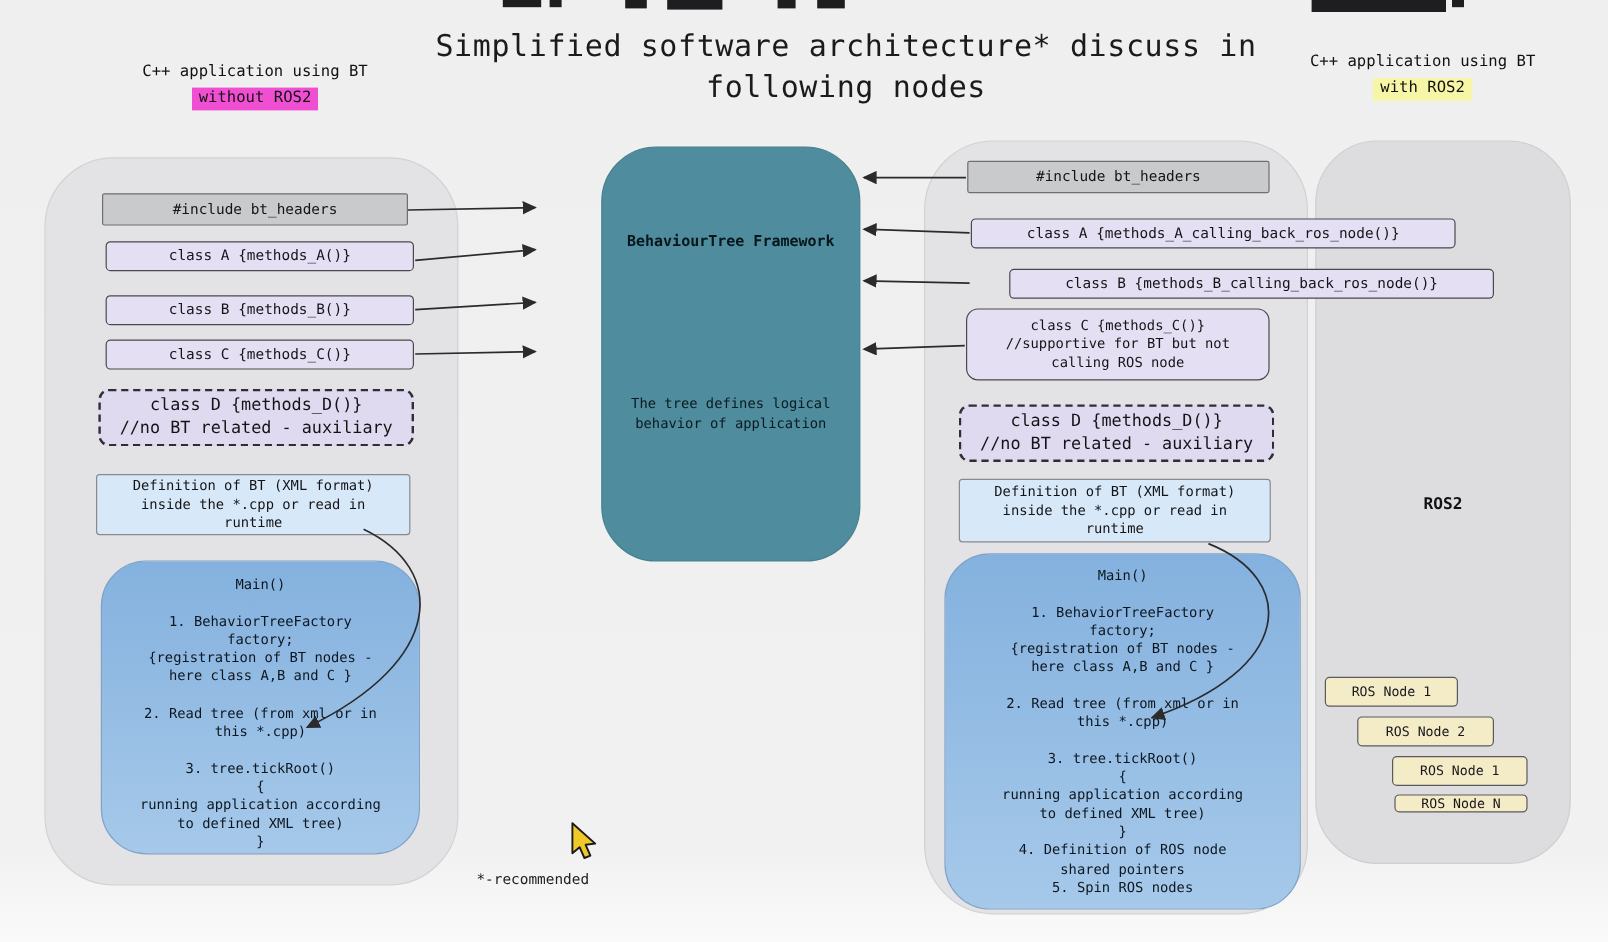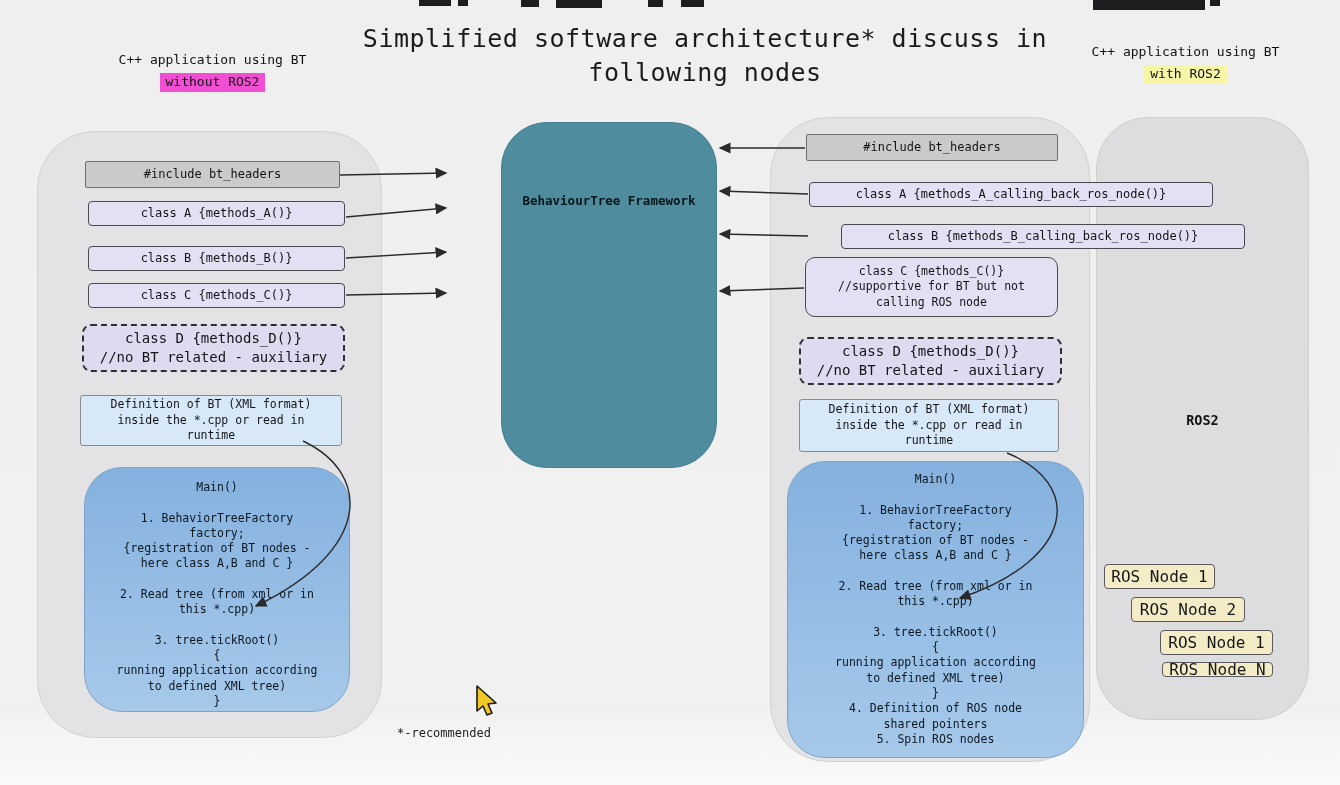--- a/index.html
+++ b/index.html
@@ -40,21 +40,21 @@
   .teal{
     background:#4f8c9d;border-radius:46px;border:1px solid #45808f;
   }
   .teal-title{left:0;right:0;top:70px;text-align:center;font-weight:bold;font-size:12.5px;color:#06161b;}
   .teal-body{left:8px;right:8px;text-align:center;font-size:11.5px;line-height:1.45;color:#0a1a1f;}
   .badge{
     left:32px;top:280px;width:192px;height:38px;background:#e8e3f6;border:1px solid #26262a;
     border-radius:8px;display:flex;align-items:center;justify-content:center;
     font-size:15px;letter-spacing:1px;color:#121216;
   }
-  .ros-node{background:#f4ebc7;border:1px solid #5a5a5e;border-radius:4px;font-size:16px;
+  .ros-node{background:#f4ebc7;border:1px solid #5a5a5e;border-radius:4px;font-size:11px;
     display:flex;align-items:center;justify-content:center;}
   .ros-label{text-align:center;font-weight:bold;font-size:13.5px;color:#111;}
   .footnote{font-size:12px;color:#222;}
   .artifact{background:#1e1e20;position:absolute;top:0;}
   svg.overlay{position:absolute;left:0;top:0;pointer-events:none;z-index:20;}
 </style>
 </head>
 <body>
 
 <div class="stage">
@@ -71,20 +71,22 @@
     <div>C++ application using BT</div>
     <span class="hl hl-yellow">with ROS2</span>
   </div>
 
   <div class="abs container" style="left:37px;top:131px;width:345px;height:607px;"></div>
   <div class="abs container" style="left:770px;top:117px;width:320px;height:645px;"></div>
   <div class="abs container-ros" style="left:1096px;top:117px;width:213px;height:603px;"></div>
 
   <div class="abs teal" style="left:465px;top:122px;width:216px;height:346px;margin-left:36px;">
     <div class="abs teal-title">BehaviourTree Framework</div>
+    <div class="abs teal-body multiline" style="top:205px;">The tree defines logical
+behavior of application</div>
   </div>
 
   <div class="abs box gray-box" style="left:85px;top:161px;width:255px;height:27px;">#include bt_headers</div>
   <div class="abs box lav-box" style="left:88px;top:201px;width:257px;height:25px;">class A {methods_A()}</div>
   <div class="abs box lav-box" style="left:88px;top:246px;width:257px;height:25px;">class B {methods_B()}</div>
   <div class="abs box lav-box" style="left:88px;top:283px;width:257px;height:25px;">class C {methods_C()}</div>
   <div class="abs box dashed-box multiline" style="left:82px;top:324px;width:263px;height:48px;">class D  {methods_D()}
 //no BT related - auxiliary</div>
   <div class="abs box blue-note multiline" style="left:80px;top:395px;width:262px;height:51px;">Definition of BT (XML format)
 inside the *.cpp or read in

